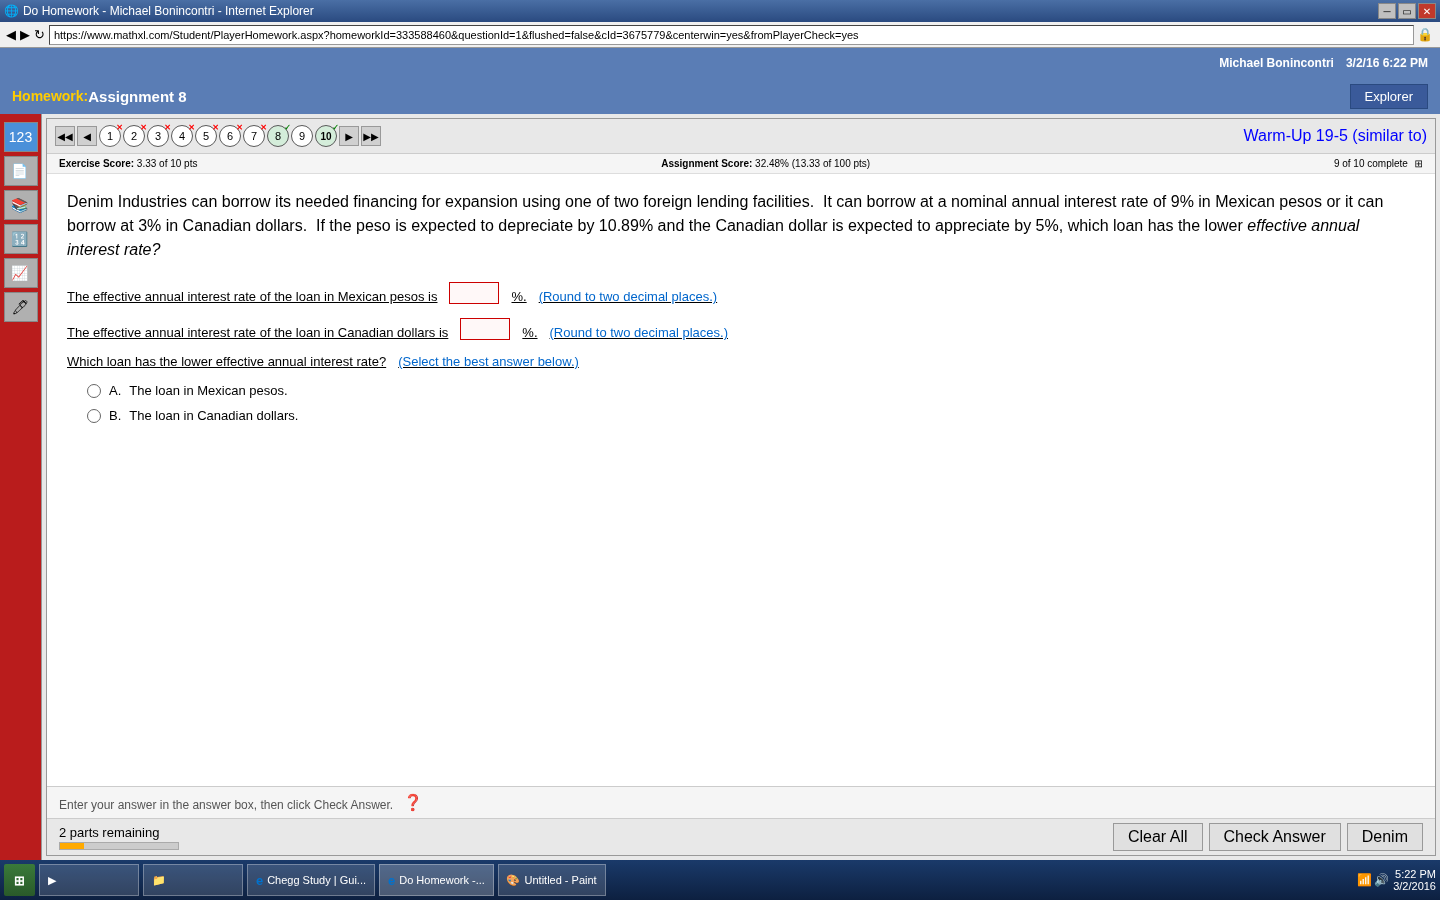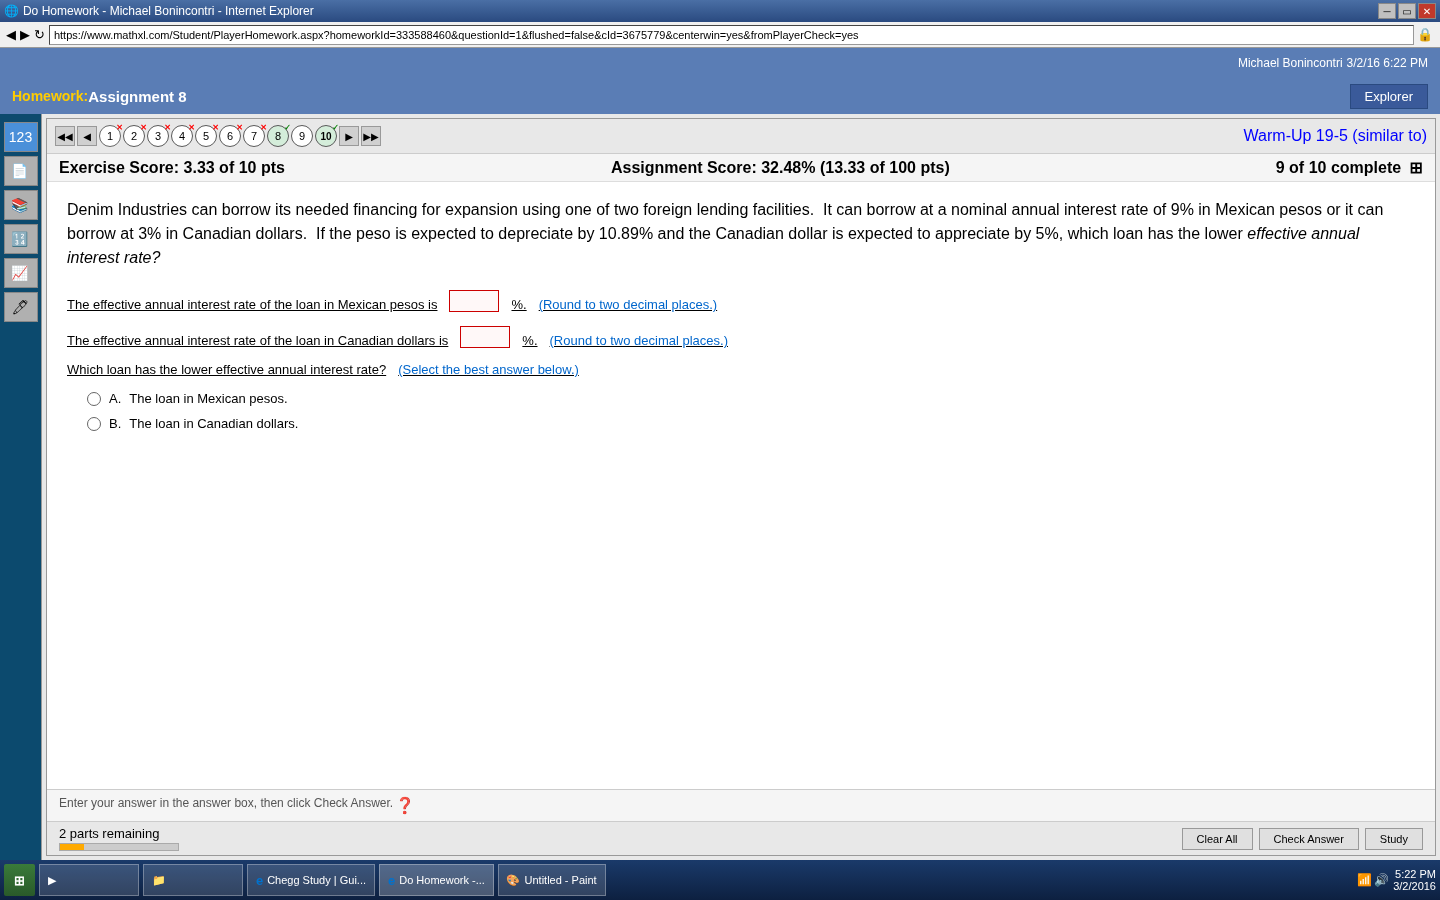--- a/index.html
+++ b/index.html
@@ -47,21 +47,22 @@
     
     .user-bar {
       background: #5a7db5;
       color: white;
       height: 30px;
       display: flex;
       align-items: center;
       justify-content: flex-end;
       padding: 0 12px;
       font-size: 12px;
-      gap: 4px;
+      gap: 12px;
+      font-weight: bold;
     }
 
     
     .hw-header {
       background: #5a7db5;
       height: 36px;
       display: flex;
       align-items: center;
       justify-content: space-between;
       padding: 0 12px;
@@ -95,21 +96,21 @@
     
     .main-content {
       background: #e8e8e8;
       display: flex;
       height: calc(900px - 22px - 26px - 30px - 36px - 40px);
     }
 
     
     .sidebar {
       width: 42px;
-      background: #0c4a6e;
+      background: #b91c1c;
       border-right: 1px solid #999;
       display: flex;
       flex-direction: column;
       align-items: center;
       padding-top: 8px;
       gap: 4px;
     }
     .sidebar-icon {
       width: 34px; height: 30px;
       background: #b0b0b0;
@@ -169,22 +170,21 @@
     .warm-up-link { color: blue; font-size: 16px; text-decoration: none; }
 
     
     .score-bar {
       background: #f5f5f5;
       border-bottom: 1px solid #ddd;
       padding: 4px 12px;
       display: flex;
       align-items: center;
       justify-content: space-between;
-      font-size: 16px;
-      font-weight: bold;
+      font-size: 10px;
     }
 
     
     .question-body {
       padding: 16px 20px;
       flex: 1;
       overflow-y: auto;
     }
     .question-text {
       font-size: 16px;
@@ -229,28 +229,28 @@
 
     
     .bottom-bar {
       background: #f5f5f5;
       border-top: 1px solid #ccc;
       padding: 6px 12px;
       display: flex;
       align-items: center;
       justify-content: space-between;
     }
-    .hint-area { color: #555; font-size: 12px; display: flex; align-items: flex-start; gap: 2px; }
+    .hint-area { color: #555; font-size: 12px; display: flex; align-items: flex-end; gap: 10px; }
     .action-btns { display: flex; gap: 6px; }
     .action-btn {
       padding: 4px 14px;
       background: #e0e0e0;
       border: 1px solid #999;
       cursor: pointer;
-      font-size: 11px;
+      font-size: 16px;
     }
 
     
     .parts-bar {
       background: #e8e8e8;
       border-top: 1px solid #ccc;
       padding: 4px 12px;
       display: flex;
       align-items: center;
       justify-content: space-between;
@@ -473,21 +473,21 @@
     <div class="parts-bar">
       <div>
         <span>2 parts remaining</span>
         <div class="progress-bar-container">
           <div class="progress-bar-fill"></div>
         </div>
       </div>
       <div class="action-btns">
         <button class="action-btn">Clear All</button>
         <button class="action-btn">Check Answer</button>
-        <button class="action-btn">Study</button>
+        <button class="action-btn">Denim</button>
       </div>
     </div>
 
   </div>
 </div>
 
 <div class="taskbar">
   <button class="start-btn">⊞</button>
   <div class="taskbar-app">
     <span>▶</span>

